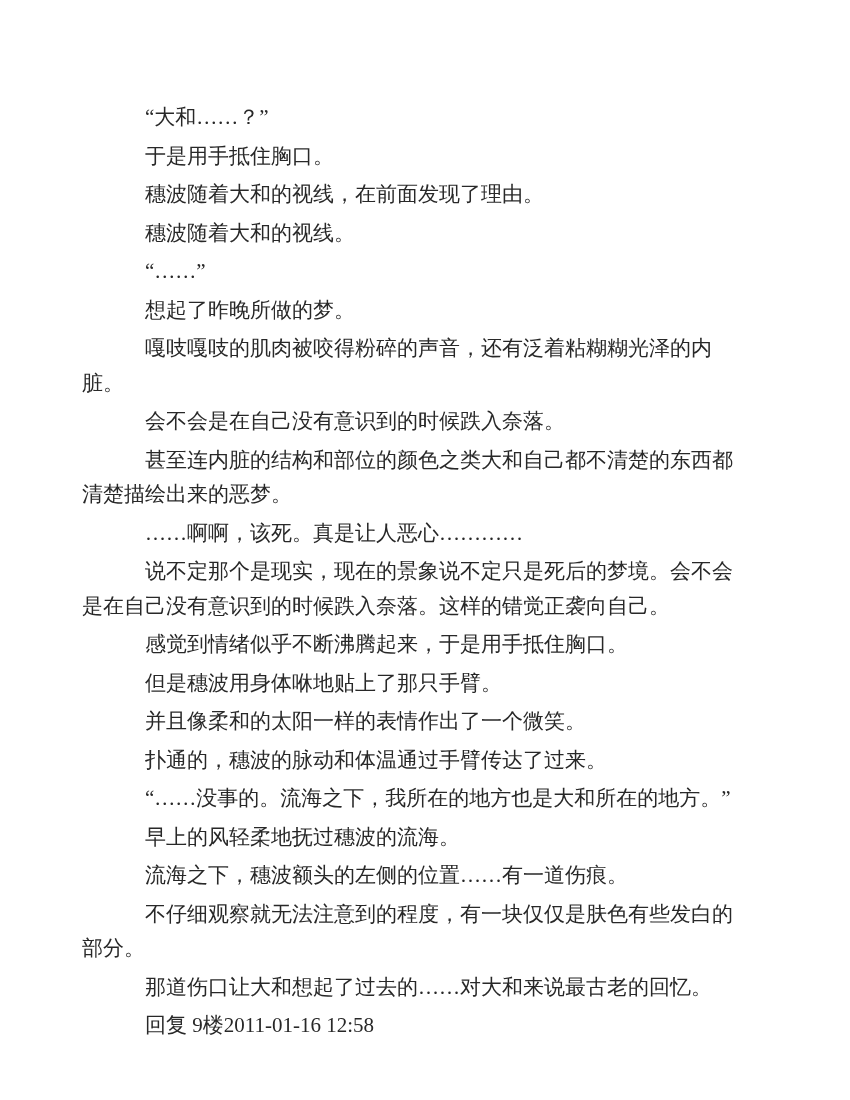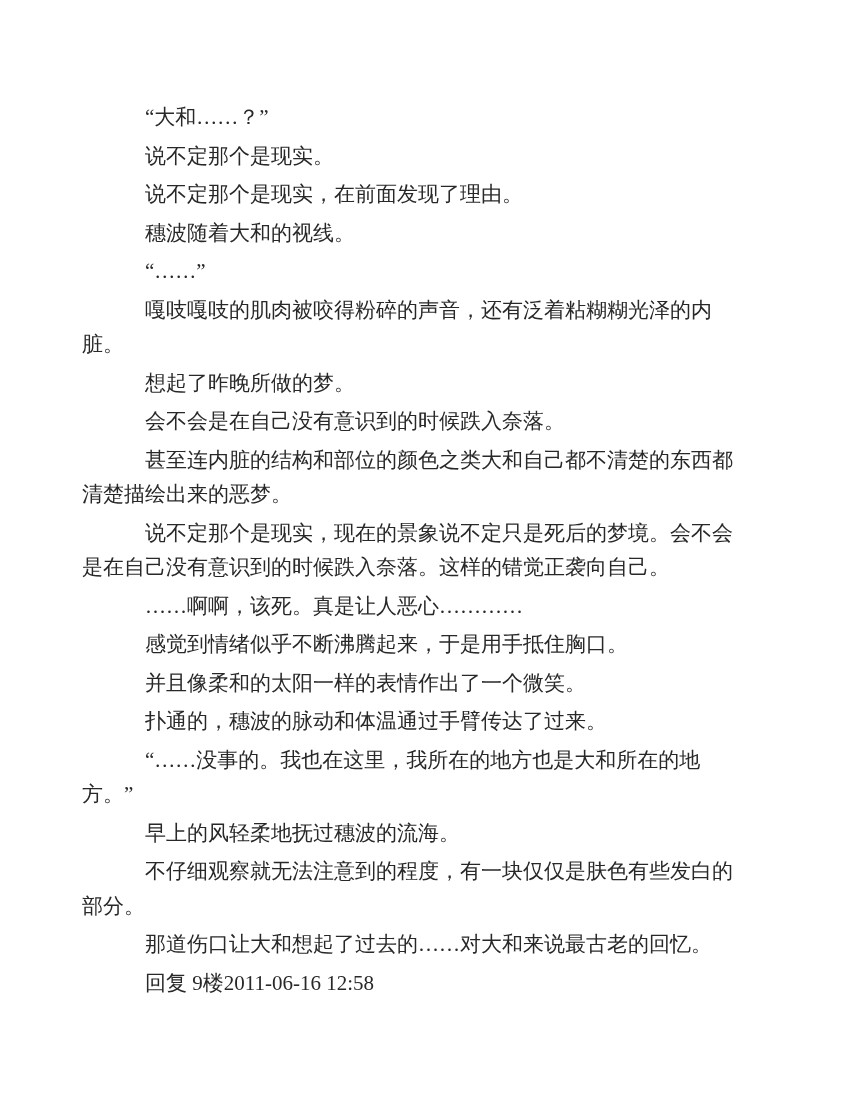--- a/index.html
+++ b/index.html
@@ -29,31 +29,33 @@
     padding: 0;
     text-indent: 63px;
     word-break: break-all;
   }
 </style>
 </head>
 <body>
 
 <div class="page">
   <p>“大和……？”</p>
-  <p>说不定那个是现实。</p>
-  <p>说不定那个是现实，在前面发现了理由。</p>
+  <p>于是用手抵住胸口。</p>
+  <p>穗波随着大和的视线，在前面发现了理由。</p>
   <p>穗波随着大和的视线。</p>
   <p>“……”</p>
+  <p>想起了昨晚所做的梦。</p>
   <p>嘎吱嘎吱的肌肉被咬得粉碎的声音，还有泛着粘糊糊光泽的内脏。</p>
-  <p>想起了昨晚所做的梦。</p>
   <p>会不会是在自己没有意识到的时候跌入奈落。</p>
   <p>甚至连内脏的结构和部位的颜色之类大和自己都不清楚的东西都清楚描绘出来的恶梦。</p>
+  <p>……啊啊，该死。真是让人恶心…………</p>
   <p>说不定那个是现实，现在的景象说不定只是死后的梦境。会不会是在自己没有意识到的时候跌入奈落。这样的错觉正袭向自己。</p>
-  <p>……啊啊，该死。真是让人恶心…………</p>
   <p>感觉到情绪似乎不断沸腾起来，于是用手抵住胸口。</p>
+  <p>但是穗波用身体咻地贴上了那只手臂。</p>
   <p>并且像柔和的太阳一样的表情作出了一个微笑。</p>
   <p>扑通的，穗波的脉动和体温通过手臂传达了过来。</p>
-  <p>“……没事的。我也在这里，我所在的地方也是大和所在的地方。”</p>
+  <p>“……没事的。流海之下，我所在的地方也是大和所在的地方。”</p>
   <p>早上的风轻柔地抚过穗波的流海。</p>
+  <p>流海之下，穗波额头的左侧的位置……有一道伤痕。</p>
   <p>不仔细观察就无法注意到的程度，有一块仅仅是肤色有些发白的部分。</p>
   <p>那道伤口让大和想起了过去的……对大和来说最古老的回忆。</p>
-  <p>回复 9楼2011-06-16 12:58</p>
+  <p>回复 9楼2011-01-16 12:58</p>
 </div>
 
 </body></html>

